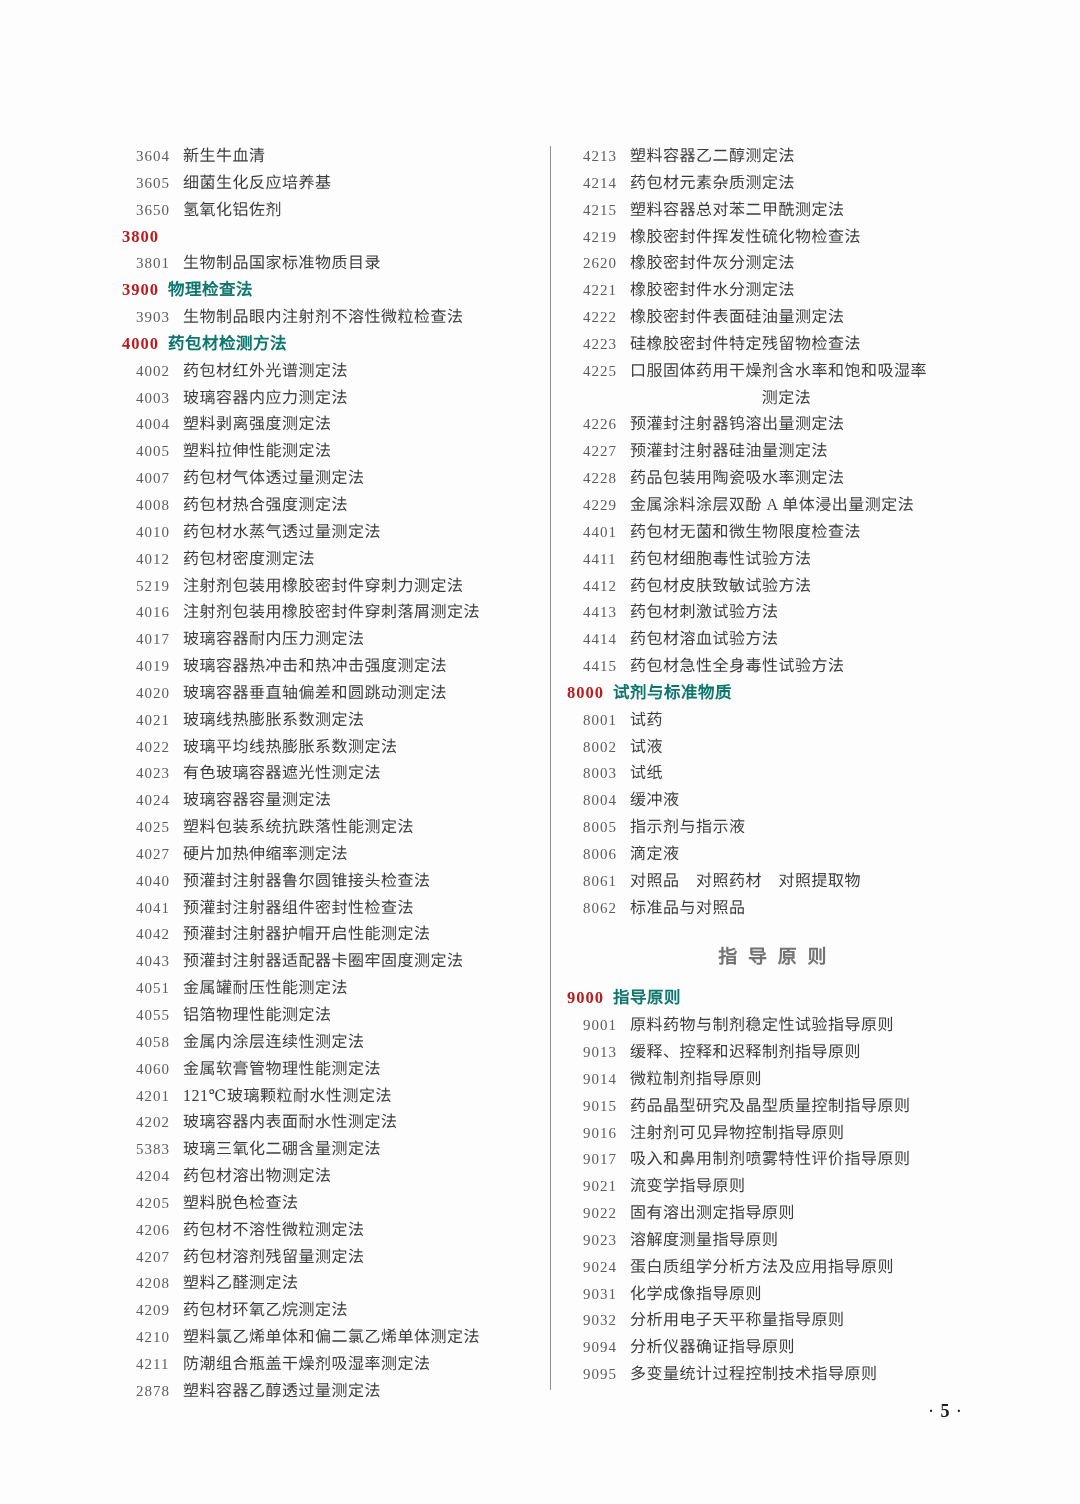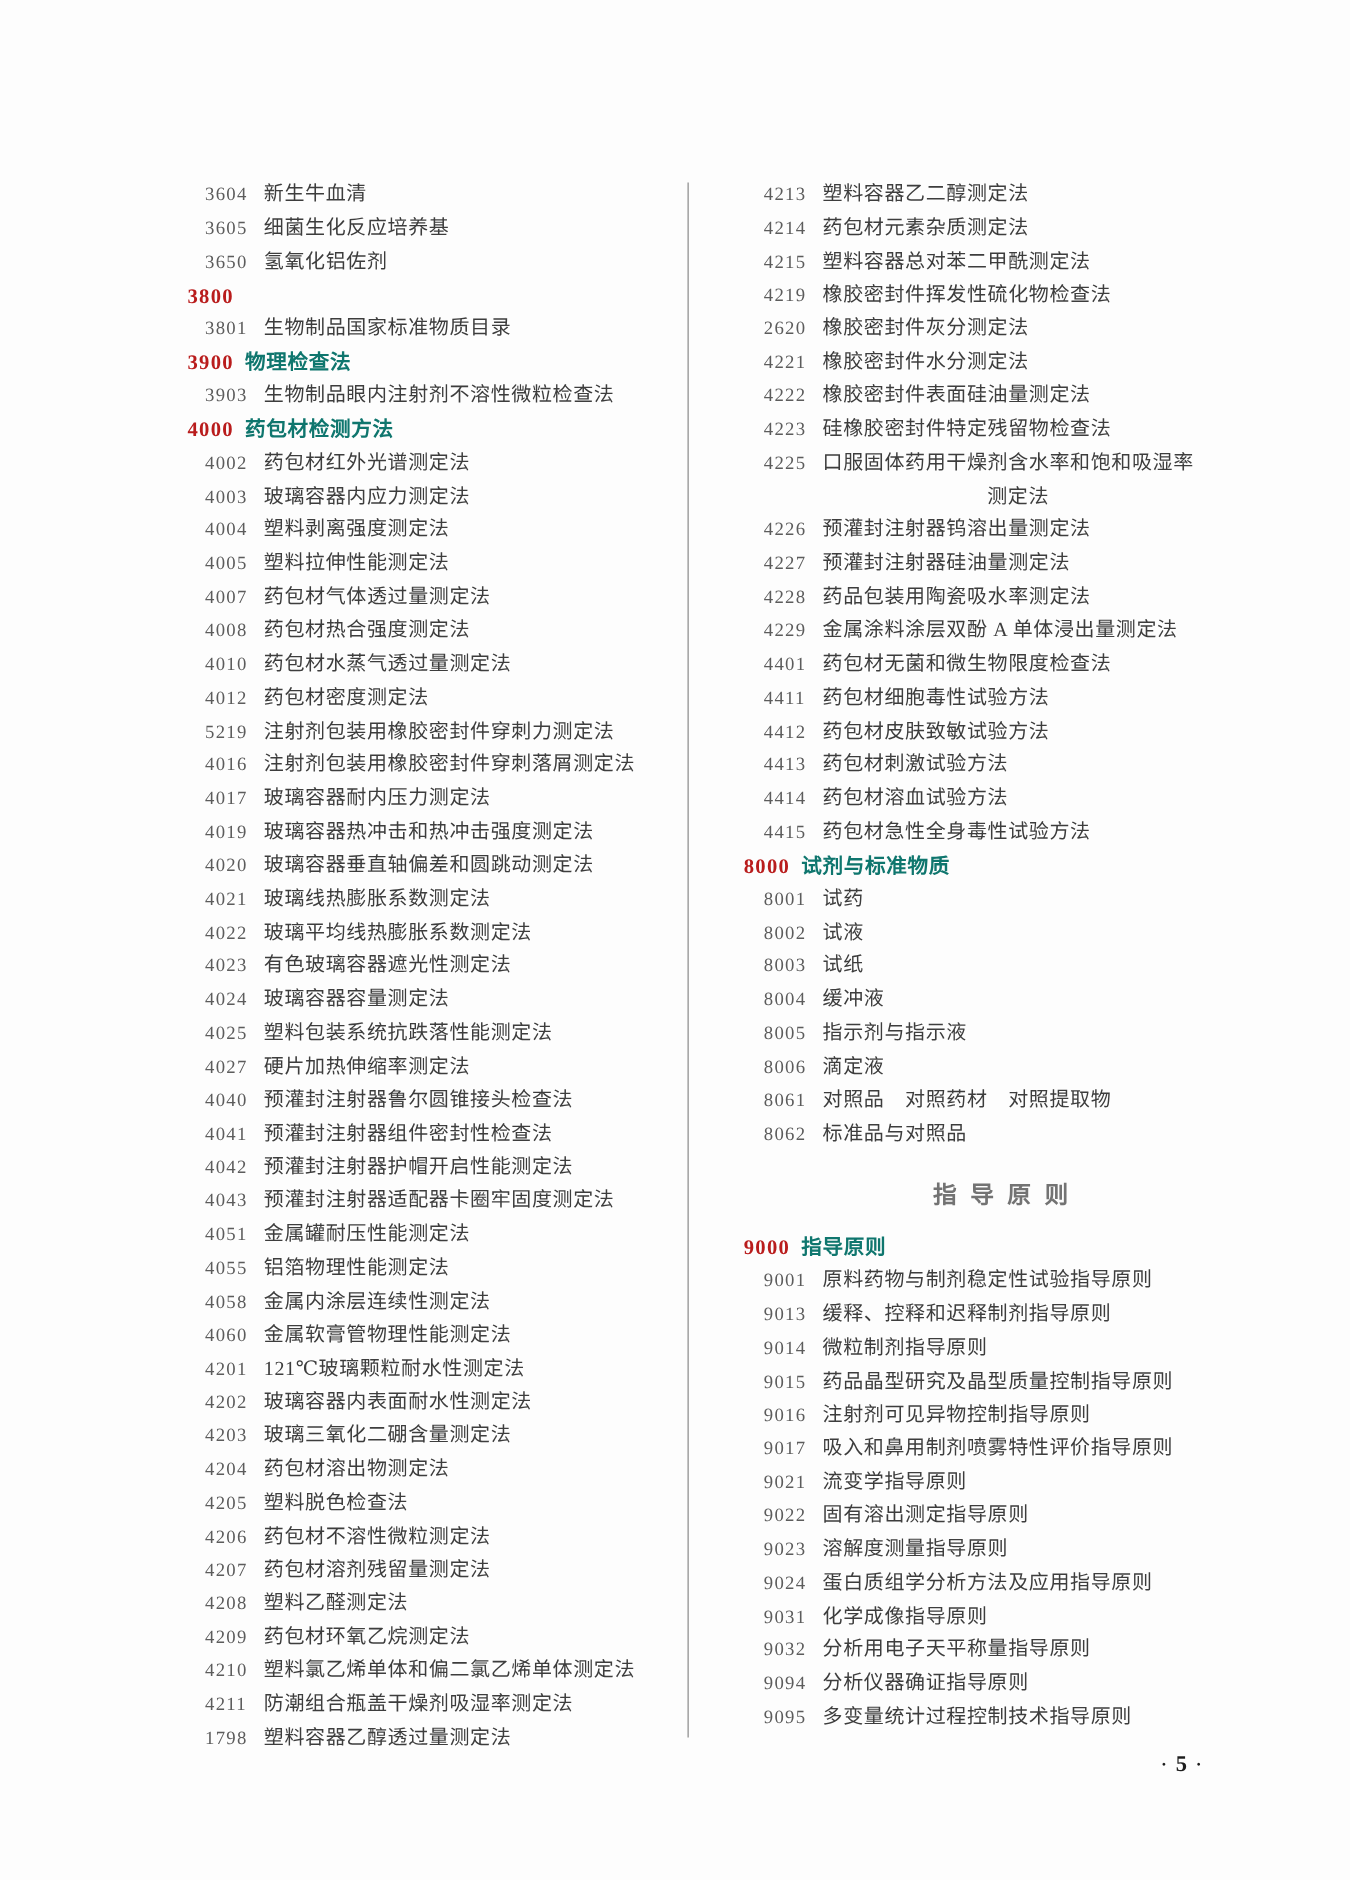--- a/index.html
+++ b/index.html
@@ -4,21 +4,21 @@
 <style>
   html,body{margin:0;padding:0;background:#e9e9e9;}
   .page{
     position:relative;
     width:1080px;height:1504px;
     margin:0 auto;
     background:#fdfdfd;
     font-family:"Liberation Serif","DejaVu Serif",serif;
     overflow:hidden;
   }
-  .col{position:absolute;top:143px;margin-left:28px;}
+  .col{position:absolute;top:143px;}
   .col-left{left:122px;width:412px;}
   .col-right{left:567px;width:450px;}
   .divider{
     position:absolute;left:550px;top:146px;
     width:1px;height:1244px;
     background:#8d8d8d;
   }
   .row{
     display:flex;
     align-items:baseline;
@@ -222,21 +222,21 @@
       </div>
       <div class="row entry">
         <span class="num">4201</span>
         <span class="txt">121℃玻璃颗粒耐水性测定法</span>
       </div>
       <div class="row entry">
         <span class="num">4202</span>
         <span class="txt">玻璃容器内表面耐水性测定法</span>
       </div>
       <div class="row entry">
-        <span class="num">4203</span>
+        <span class="num">5383</span>
         <span class="txt">玻璃三氧化二硼含量测定法</span>
       </div>
       <div class="row entry">
         <span class="num">4204</span>
         <span class="txt">药包材溶出物测定法</span>
       </div>
       <div class="row entry">
         <span class="num">4205</span>
         <span class="txt">塑料脱色检查法</span>
       </div>
@@ -258,21 +258,21 @@
       </div>
       <div class="row entry">
         <span class="num">4210</span>
         <span class="txt">塑料氯乙烯单体和偏二氯乙烯单体测定法</span>
       </div>
       <div class="row entry">
         <span class="num">4211</span>
         <span class="txt">防潮组合瓶盖干燥剂吸湿率测定法</span>
       </div>
       <div class="row entry">
-        <span class="num">1798</span>
+        <span class="num">2878</span>
         <span class="txt">塑料容器乙醇透过量测定法</span>
       </div>
     </div>
   <div class="divider"></div>
   <div class="col col-right" id="col-right">
       <div class="row entry">
         <span class="num">4213</span>
         <span class="txt">塑料容器乙二醇测定法</span>
       </div>
       <div class="row entry">

